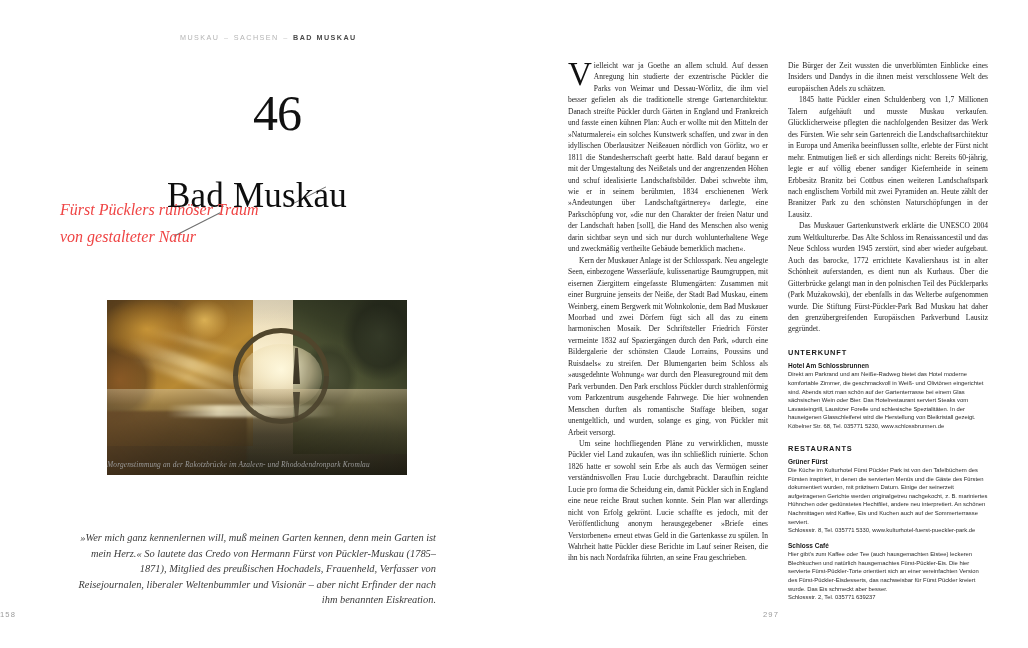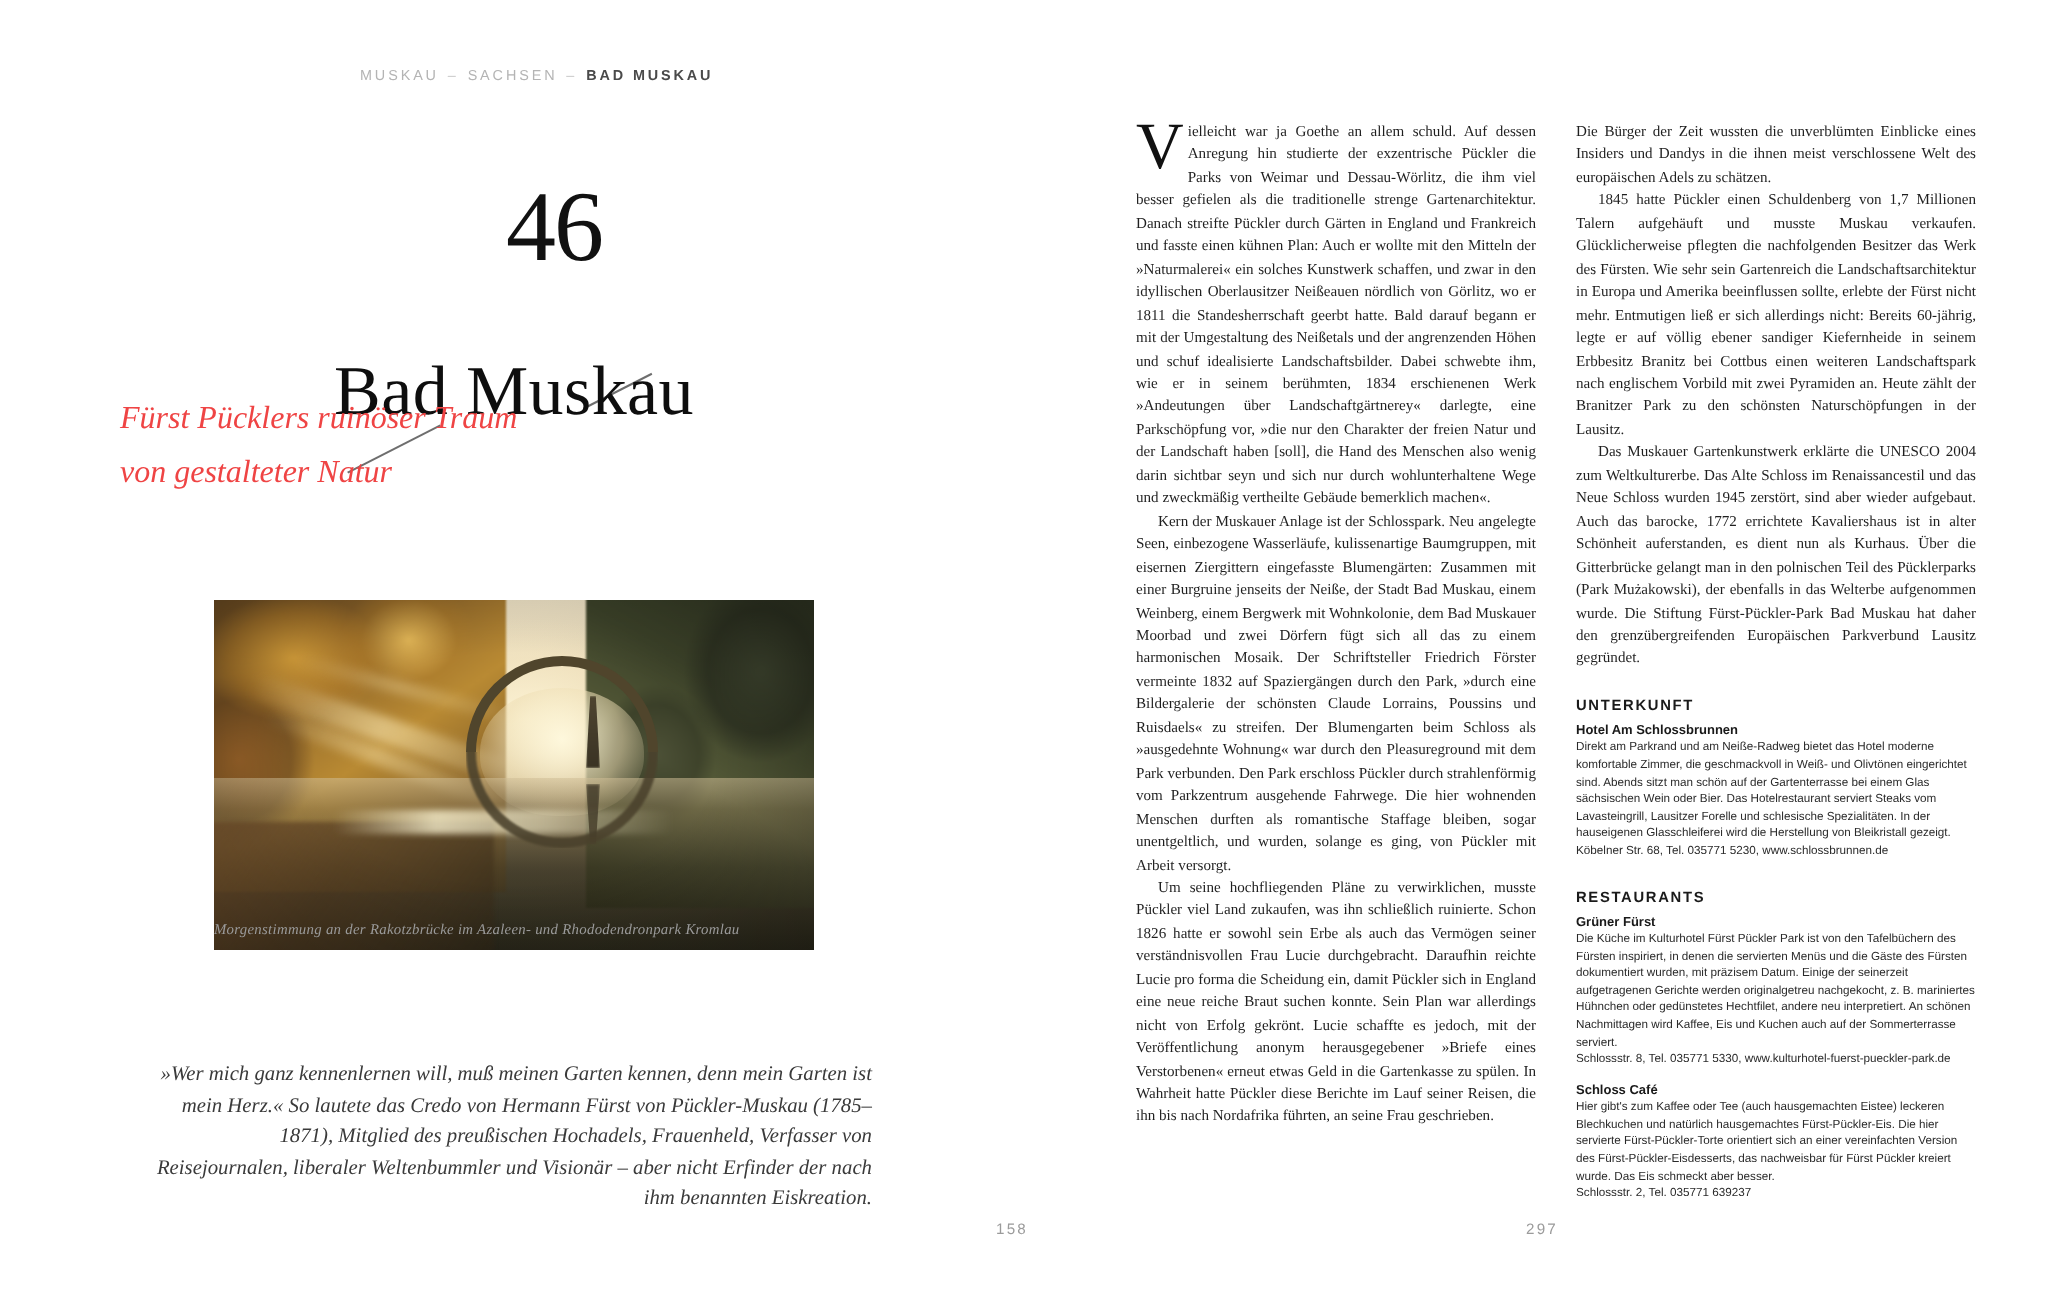--- a/index.html
+++ b/index.html
@@ -268,21 +268,21 @@
 
   
   .folio {
     position: absolute;
     bottom: 29px;
     font-family: "Liberation Sans", "DejaVu Sans", sans-serif;
     font-size: 7.6px;
     letter-spacing: 1.1px;
     color: #9b9b9b;
   }
-  .folio-left  { left: 0; width: 514px; text-align: right; }
+  .folio-left  { left: 0; width: 514px; text-align: left; }
   .folio-right { left: 0; width: 514px; text-align: center; }
 
   
   .cols {
     position: absolute;
     left: 568px;
     top: 60px;
     width: 420px;
     display: flex;
     gap: 20px;

